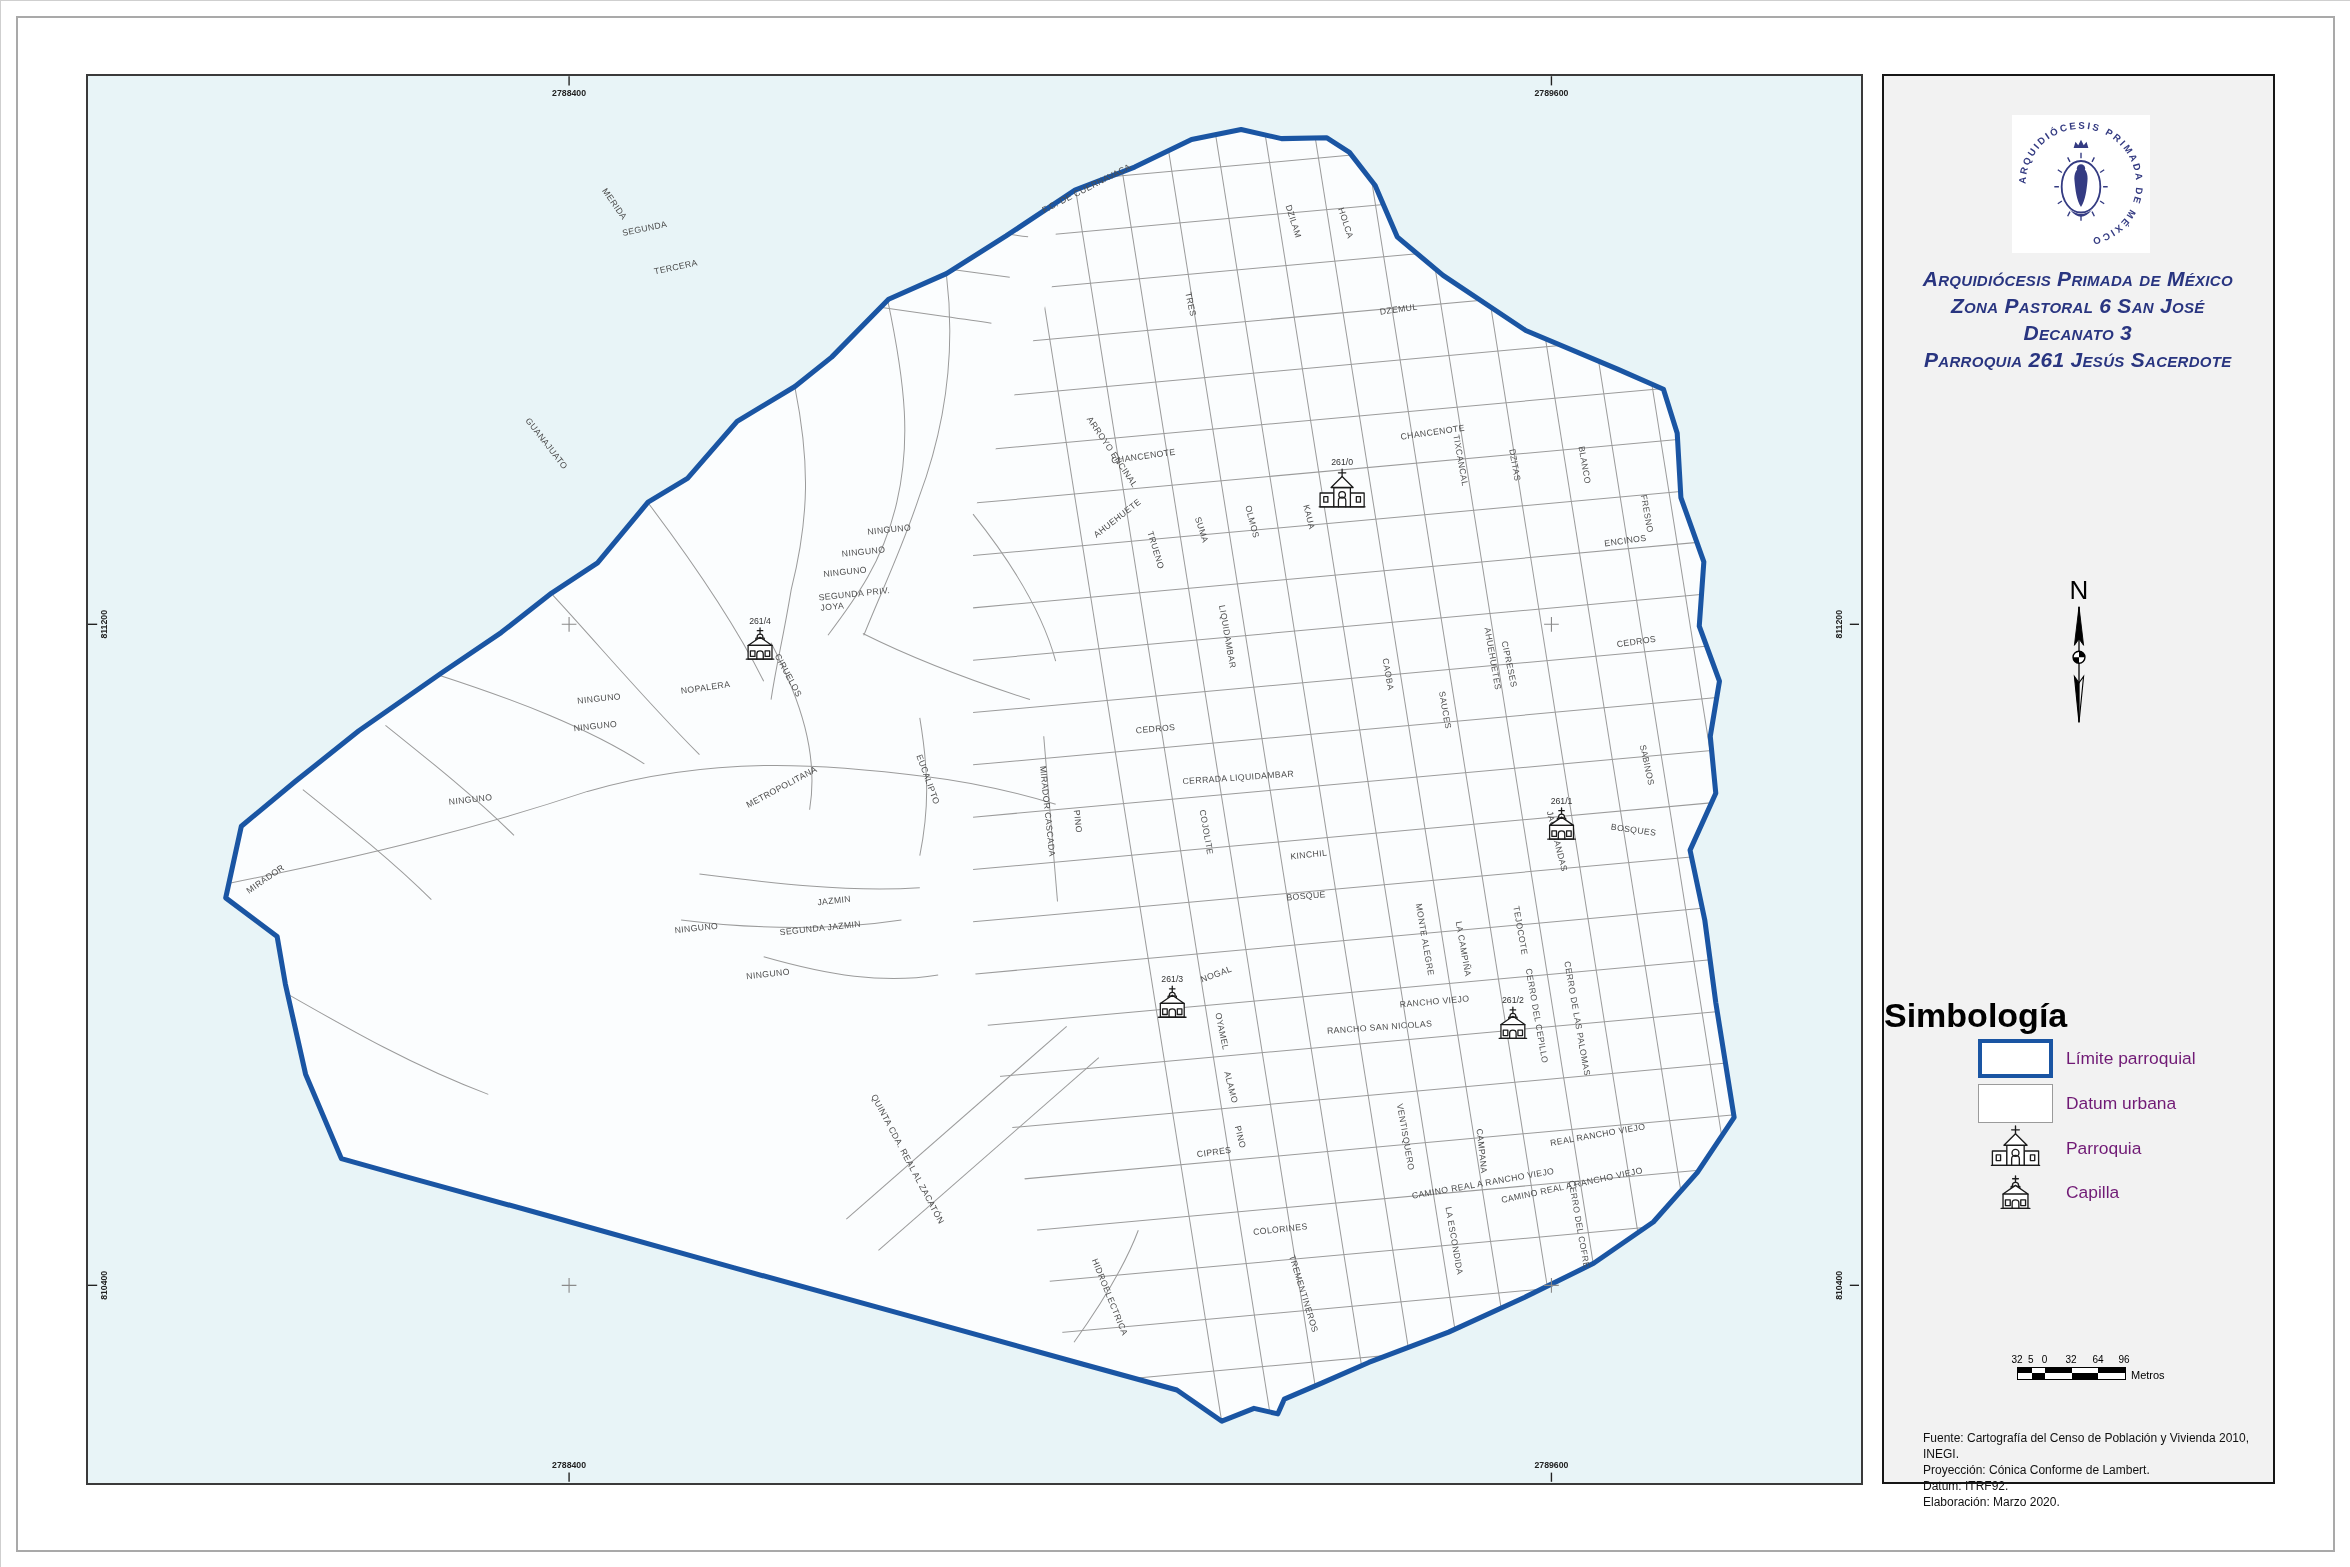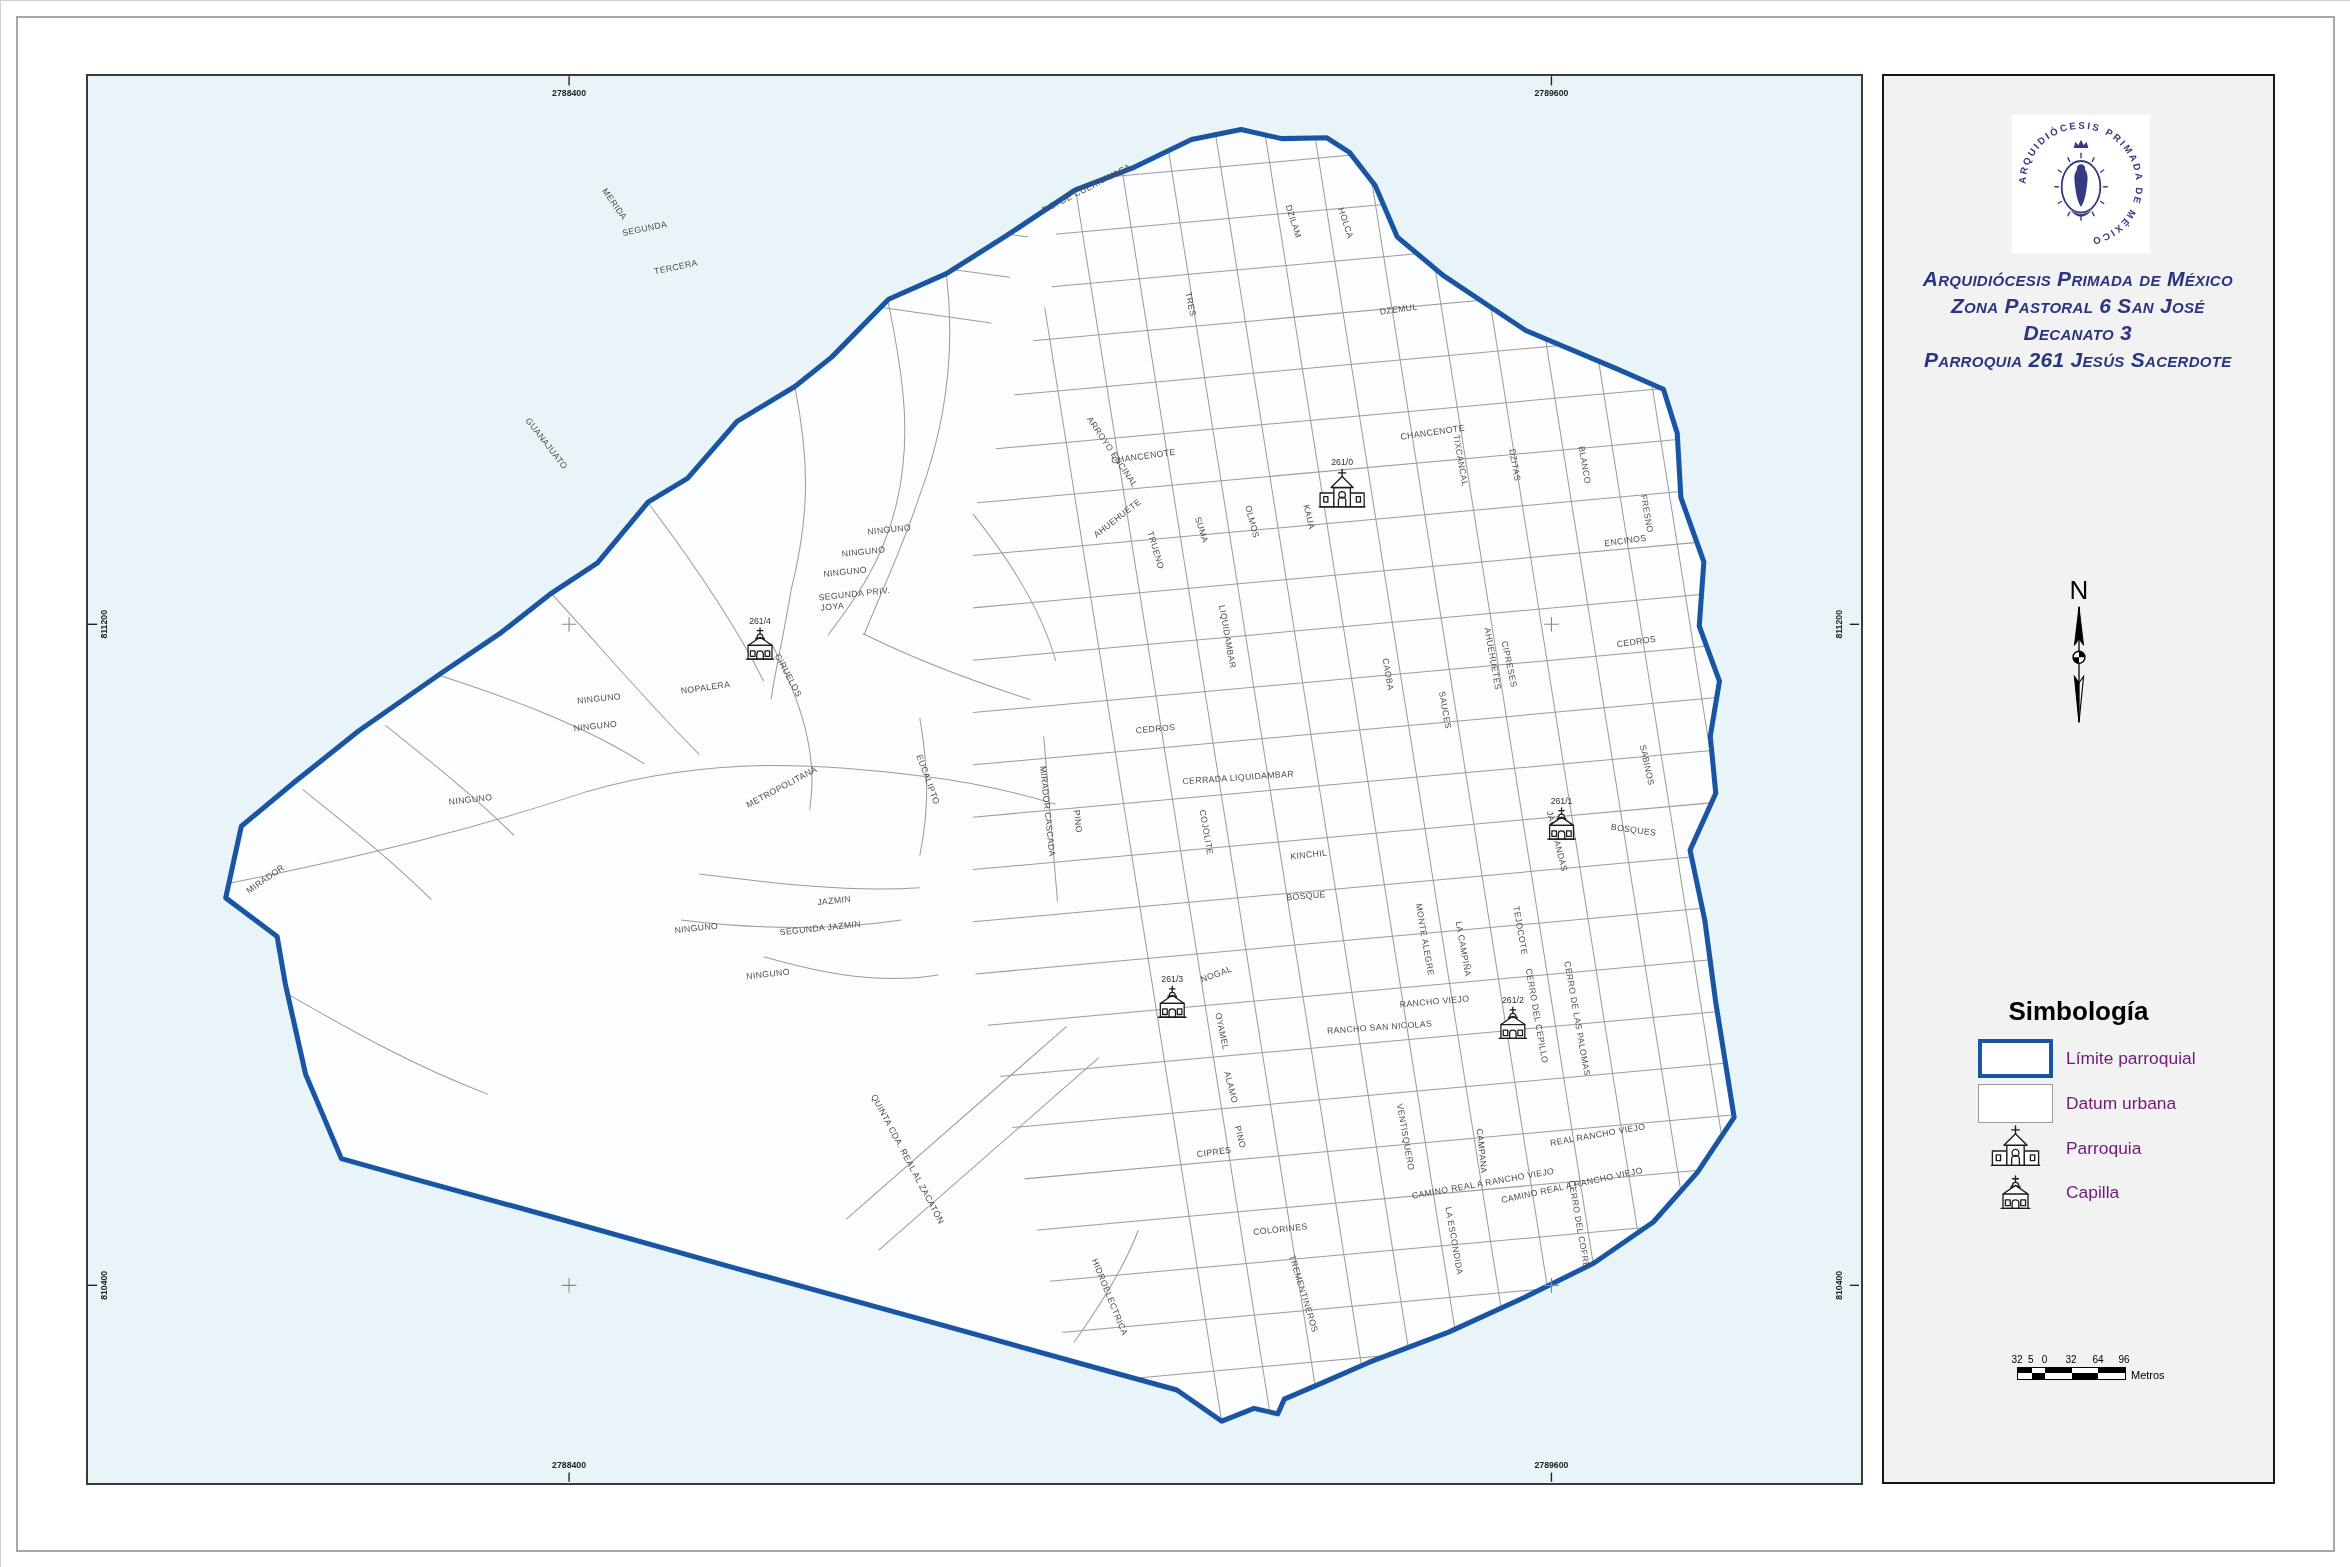--- a/index.html
+++ b/index.html
@@ -13,21 +13,21 @@
   .ticktext{font-size:9.5px;font-weight:bold;fill:#222}
   .panel{position:absolute;left:1881px;top:73px;width:393px;height:1410px;
          border:2.8px solid #161616;background:#f2f2f2;box-sizing:border-box}
   .pabs{position:absolute}
   .seal{left:128px;top:39px;width:138px;height:138px;background:#fff}
   .title-block{left:7.3px;top:189px;width:373px;text-align:center;color:#293580;
         font-weight:bold;font-style:italic;font-variant:small-caps;
         font-size:21px;line-height:27px;letter-spacing:0.3px}
   .north{left:151px;top:501px;width:88px;text-align:center}
   .north-n{font-size:26px;color:#000;line-height:27.5px;font-weight:normal}
-  .legend-title{left:0;top:920px;width:100%;text-align:center;font-size:26px;font-weight:bold;color:#000}
+  .legend-title{left:0;top:920px;width:100%;font-size:34px;font-weight:bold;color:#000}
   .lg-row{position:absolute;left:92px;width:294px;height:42px;display:flex;align-items:center}
   .lg-sym{width:79px;display:flex;justify-content:center;align-items:center;margin-right:11px}
   .sw{box-sizing:border-box;width:75px;height:39px;background:#fff}
   .sw-limite{border:4.6px solid #1a55a3}
   .sw-traza{border:1.4px solid #9b9b9b}
   .lg-label{font-size:17.4px;color:#701a75}
   .scalebar{left:133px;top:1278px;width:220px}
   .sb-nums{position:relative;height:12px;font-size:10px;color:#000}
   .sb-nums span{position:absolute;transform:translateX(-50%)}
   .sb-bar{position:relative;width:107px;border:0.9px solid #000;margin-top:0.9px}
@@ -408,14 +408,20 @@
         <i style="width:13.8px;background:#fff"></i>
           <i style="width:13.8px;background:#000"></i>
         <i style="width:27px;background:#fff"></i>
           <i style="width:27px;background:#000"></i>
         <i style="width:27px;background:#fff"></i>
       </div>
     </div>
     <div class="sb-unit">Metros</div>
   </div>
 
+  <div class="pabs credits">
+    <div>Fuente: Cartografía del Censo de Población y Vivienda 2010, INEGI.</div>
+    <div>Proyección: Cónica Conforme de Lambert.</div>
+    <div>Datum: ITRF92.</div>
+    <div>Elaboración: Marzo 2020.</div>
+  </div>
 </div>
 
 
 </body></html>

